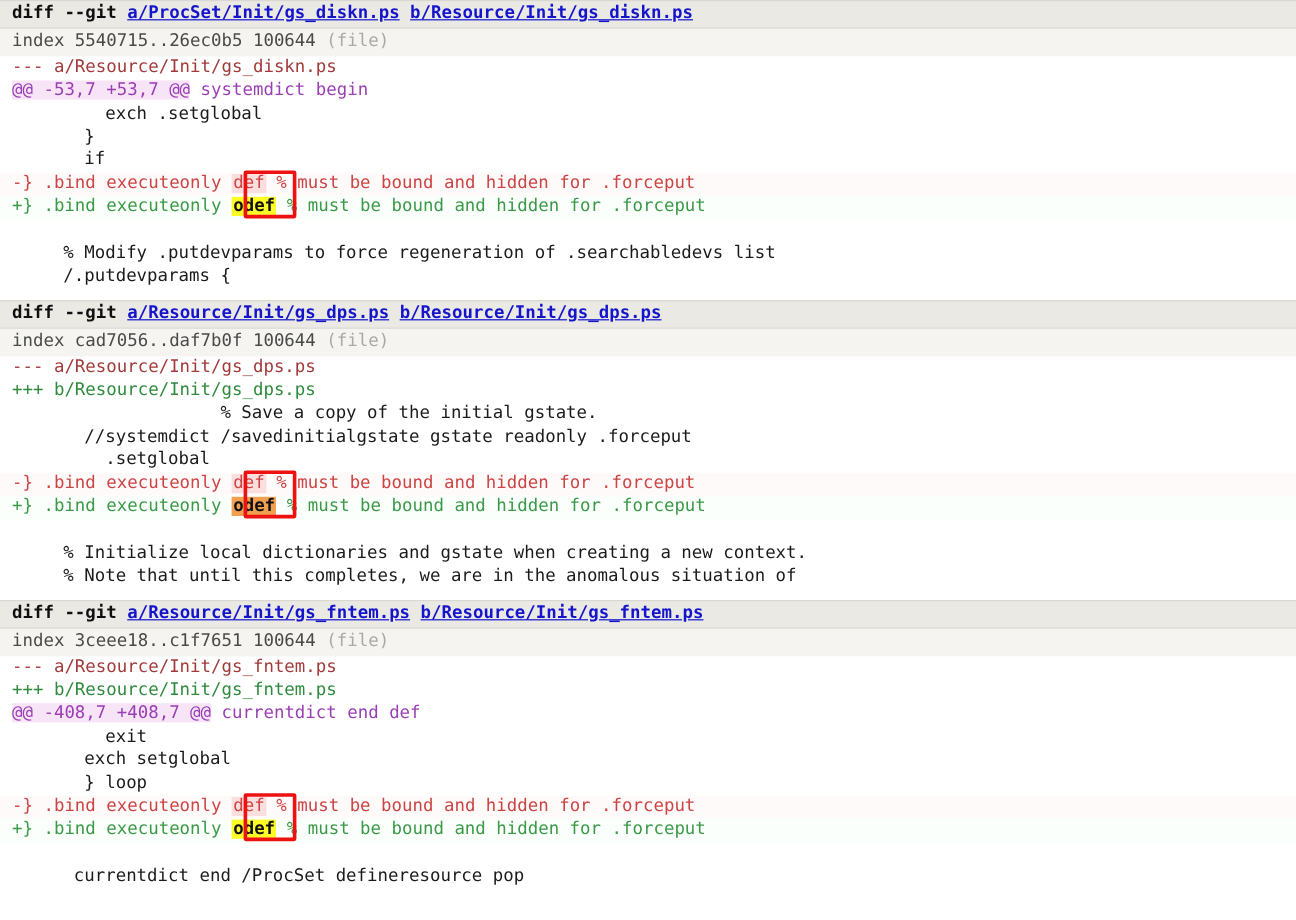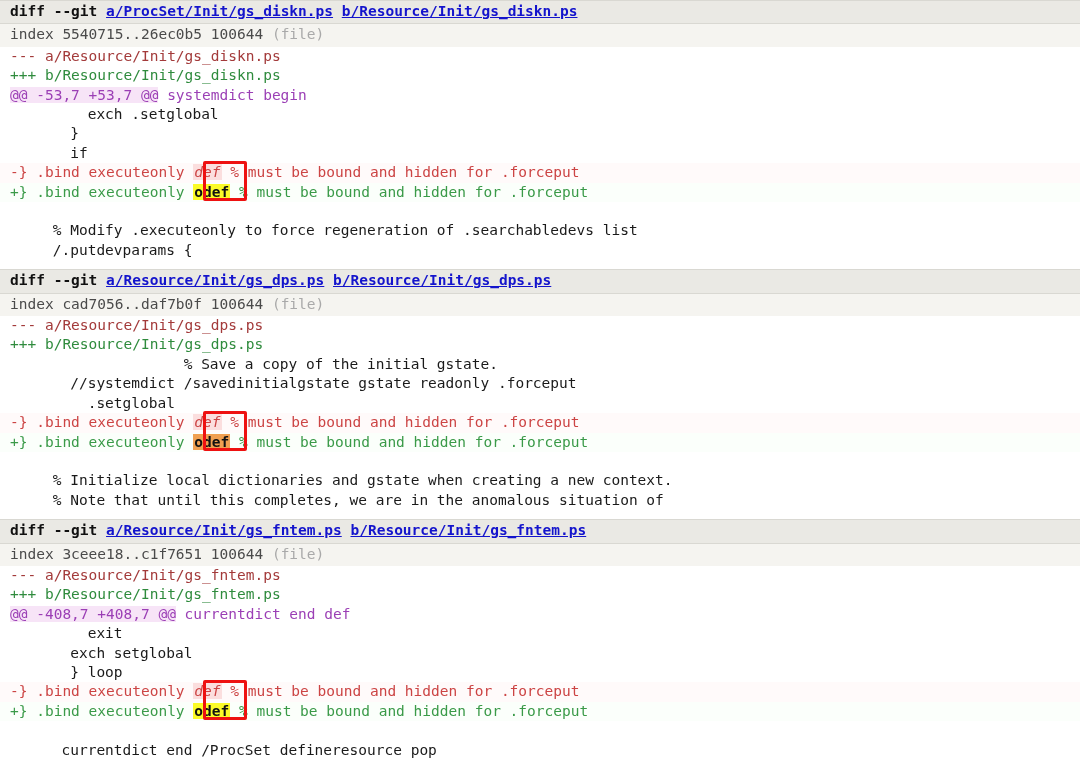--- a/index.html
+++ b/index.html
@@ -72,21 +72,20 @@
   .ctx-line { color: #1a1a1a; margin-left: 34px; }
   .del-line { color: #cc4444; background: #fffafa; }
   .add-line { color: #3a9a48; background: #fbfffb; }
   .blank-line { min-height: 19.4px; }
 
   
   .word-del {
     background: #fbdede;
     color: #cc4444;
     padding: 0 1px;
-    font-style: italic;
   }
   .word-add-yellow {
     background: #fbfb28;
     color: #111111;
     font-weight: bold;
     padding: 0 1px;
   }
   .word-add-orange {
     background: #f0a051;
     color: #111111;
@@ -110,36 +109,35 @@
 <body>
 
 <div class="diff-view">
 
   <div>
     <div class="file-header"><span class="kw">diff --git</span> <span class="path-link">a/ProcSet/Init/gs_diskn.ps</span> <span class="path-link">b/Resource/Init/gs_diskn.ps</span></div>
 
     <div class="index-line"><span>index 5540715..26ec0b5 100644</span> <span class="muted">(file)</span></div>
 
     <div class="line line-minus-file">--- a/Resource/Init/gs_diskn.ps</div>
-    <div class="line line-plus-file">+++ b/Resource/Init/gs_diskn.ps</div>
 
     <div class="hunk"><span class="at">@@ -53,7 +53,7 @@</span><span class="ctx"> systemdict begin</span></div>
 
     <div class="line ctx-line">     exch .setglobal</div>
     <div class="line ctx-line">   }</div>
     <div class="line ctx-line">   if</div>
 
     <div class="annot-wrap">
       <div class="line del-line"><span>-} .bind executeonly </span><span class="word-del">def</span><span> % must be bound and hidden for .forceput</span></div>
       <div class="line add-line"><span>+} .bind executeonly </span><span class="word-add-yellow">odef</span><span> % must be bound and hidden for .forceput</span></div>
       <div class="annot-box" style="left:203px; top:-2px; width:44px; height:40px;"></div>
     </div>
 
     <div class="line blank-line"></div>
-    <div class="line ctx-line"> % Modify .executeonly to force regeneration of .searchabledevs list</div>
+    <div class="line ctx-line"> % Modify .putdevparams to force regeneration of .searchabledevs list</div>
     <div class="line ctx-line"> /.putdevparams {</div>
   </div>
 
   <div class="spacer-sm"></div>
 
   <div>
     <div class="file-header"><span class="kw">diff --git</span> <span class="path-link">a/Resource/Init/gs_dps.ps</span> <span class="path-link">b/Resource/Init/gs_dps.ps</span></div>
 
     <div class="index-line"><span>index cad7056..daf7b0f 100644</span> <span class="muted">(file)</span></div>
 

